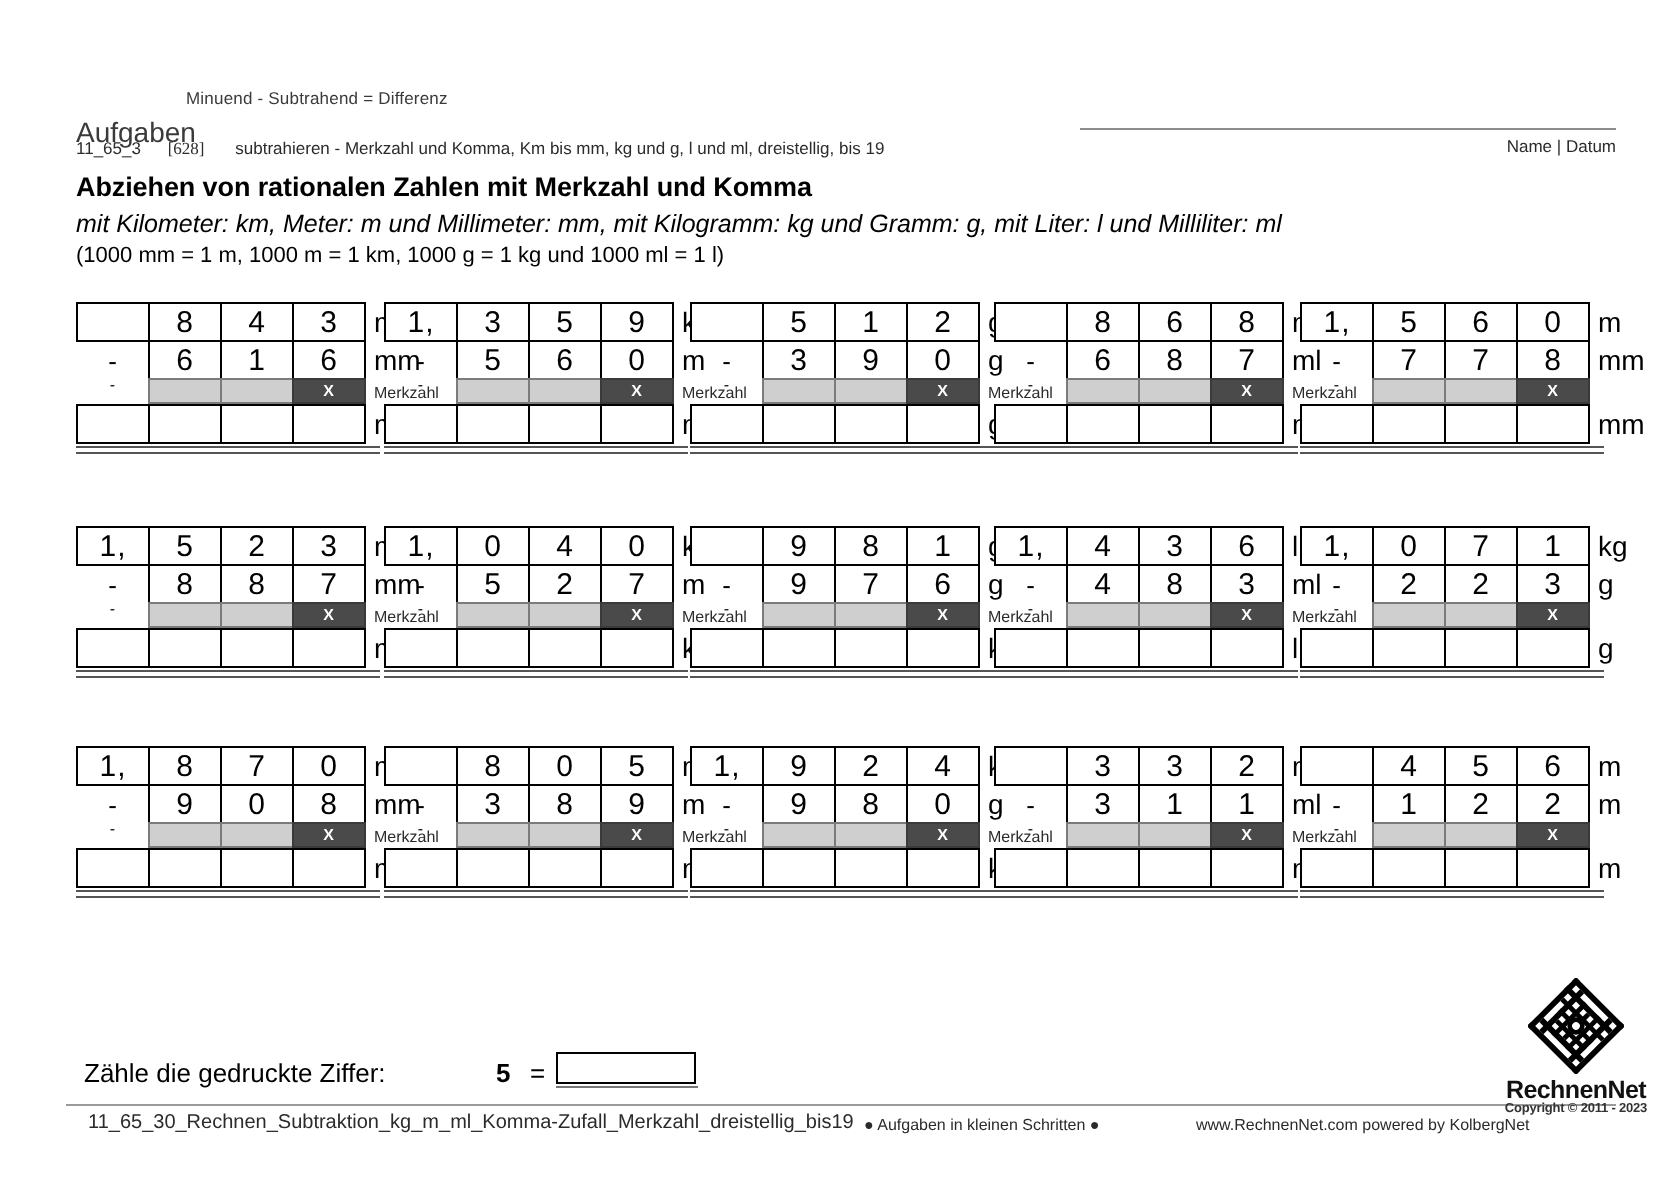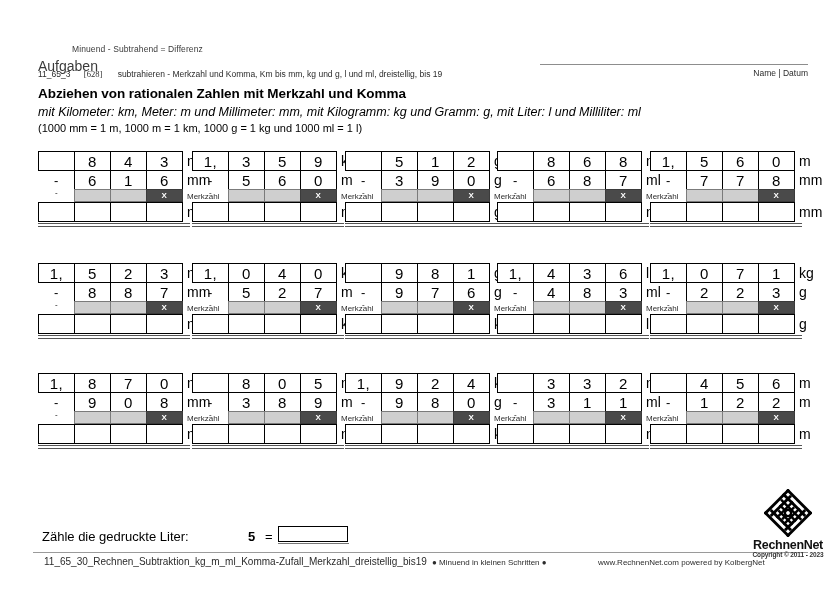--- a/index.html
+++ b/index.html
@@ -12,21 +12,21 @@
     height: 594px;
     position: relative;
     font-family: "Liberation Sans", sans-serif;
     color: #000000;
     overflow: hidden;
   }
 
   
   .hdr-minuend {
     position: absolute;
-    left: 72px; top: 44px;
+    left: 93px; top: 44px;
     font-size: 8.5px;
     color: #3a3a3a;
     letter-spacing: 0.1px;
     white-space: nowrap;
   }
   .hdr-aufgaben {
     position: absolute;
     left: 38px; top: 58px;
     font-size: 14px;
     color: #3a3a3a;
@@ -890,29 +890,29 @@
             <div class="cell"></div>
             <div class="cell"></div>
           </div>
           <div class="unit">m</div>
         </div>
         <div class="dbl-rule"></div>
       </div>
     </div>
   </div>
 
-<div class="count-label">Zähle die gedruckte Liter:</div>
+<div class="count-label">Zähle die gedruckte Ziffer:</div>
 <div class="count-digit">5</div>
 <div class="count-eq">=</div>
 <div class="count-box"></div>
 <div class="count-box-shadow"></div>
 
 <div class="foot-rule"></div>
 <div class="foot-left">11_65_30_Rechnen_Subtraktion_kg_m_ml_Komma-Zufall_Merkzahl_dreistellig_bis19</div>
-<div class="foot-mid">● Minuend in kleinen Schritten ●</div>
+<div class="foot-mid">● Aufgaben in kleinen Schritten ●</div>
 <div class="foot-right">www.RechnenNet.com powered by KolbergNet</div>
 
 <div class="logo-wrap">
   <svg class="logo-mark" viewBox="0 0 100 100">
     <g transform="rotate(45 50 50)">
       <rect x="14" y="14" width="72" height="72" fill="#ffffff"></rect>
       <g fill="#000000">
         <rect x="14" y="14" width="72" height="6"></rect>
         <rect x="14" y="26" width="66" height="6"></rect>
         <rect x="20" y="38" width="60" height="5"></rect>

